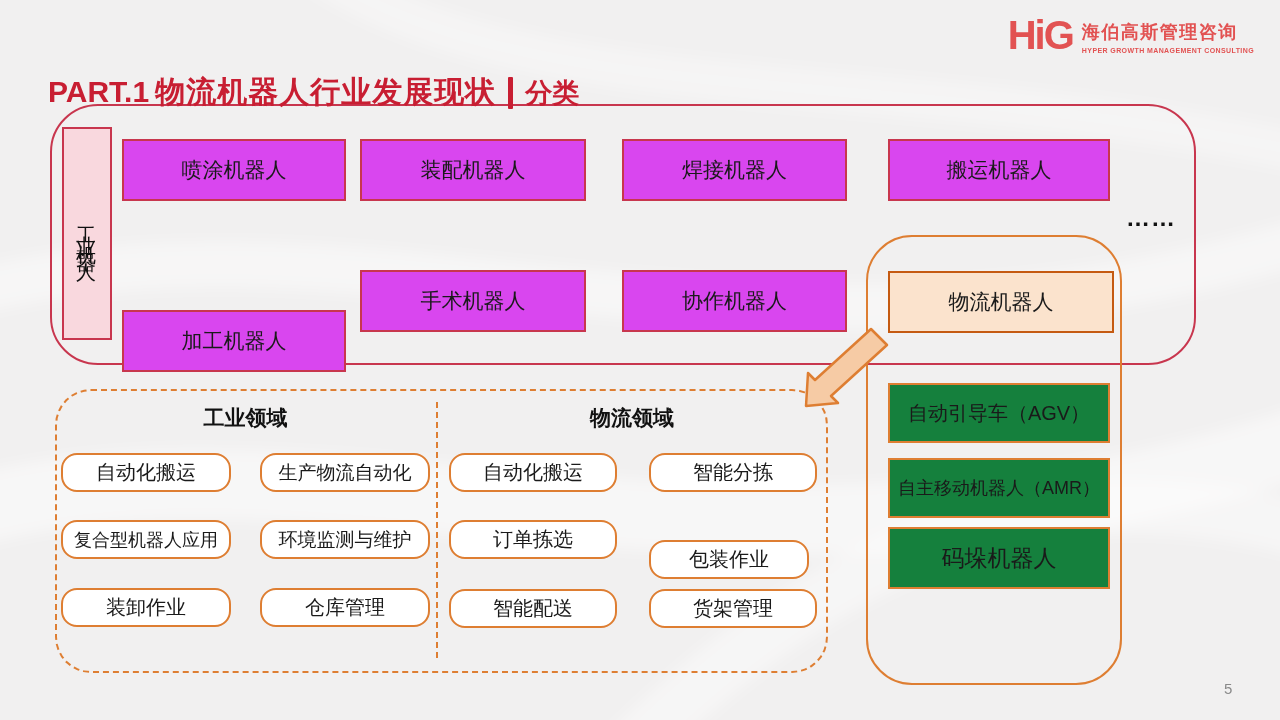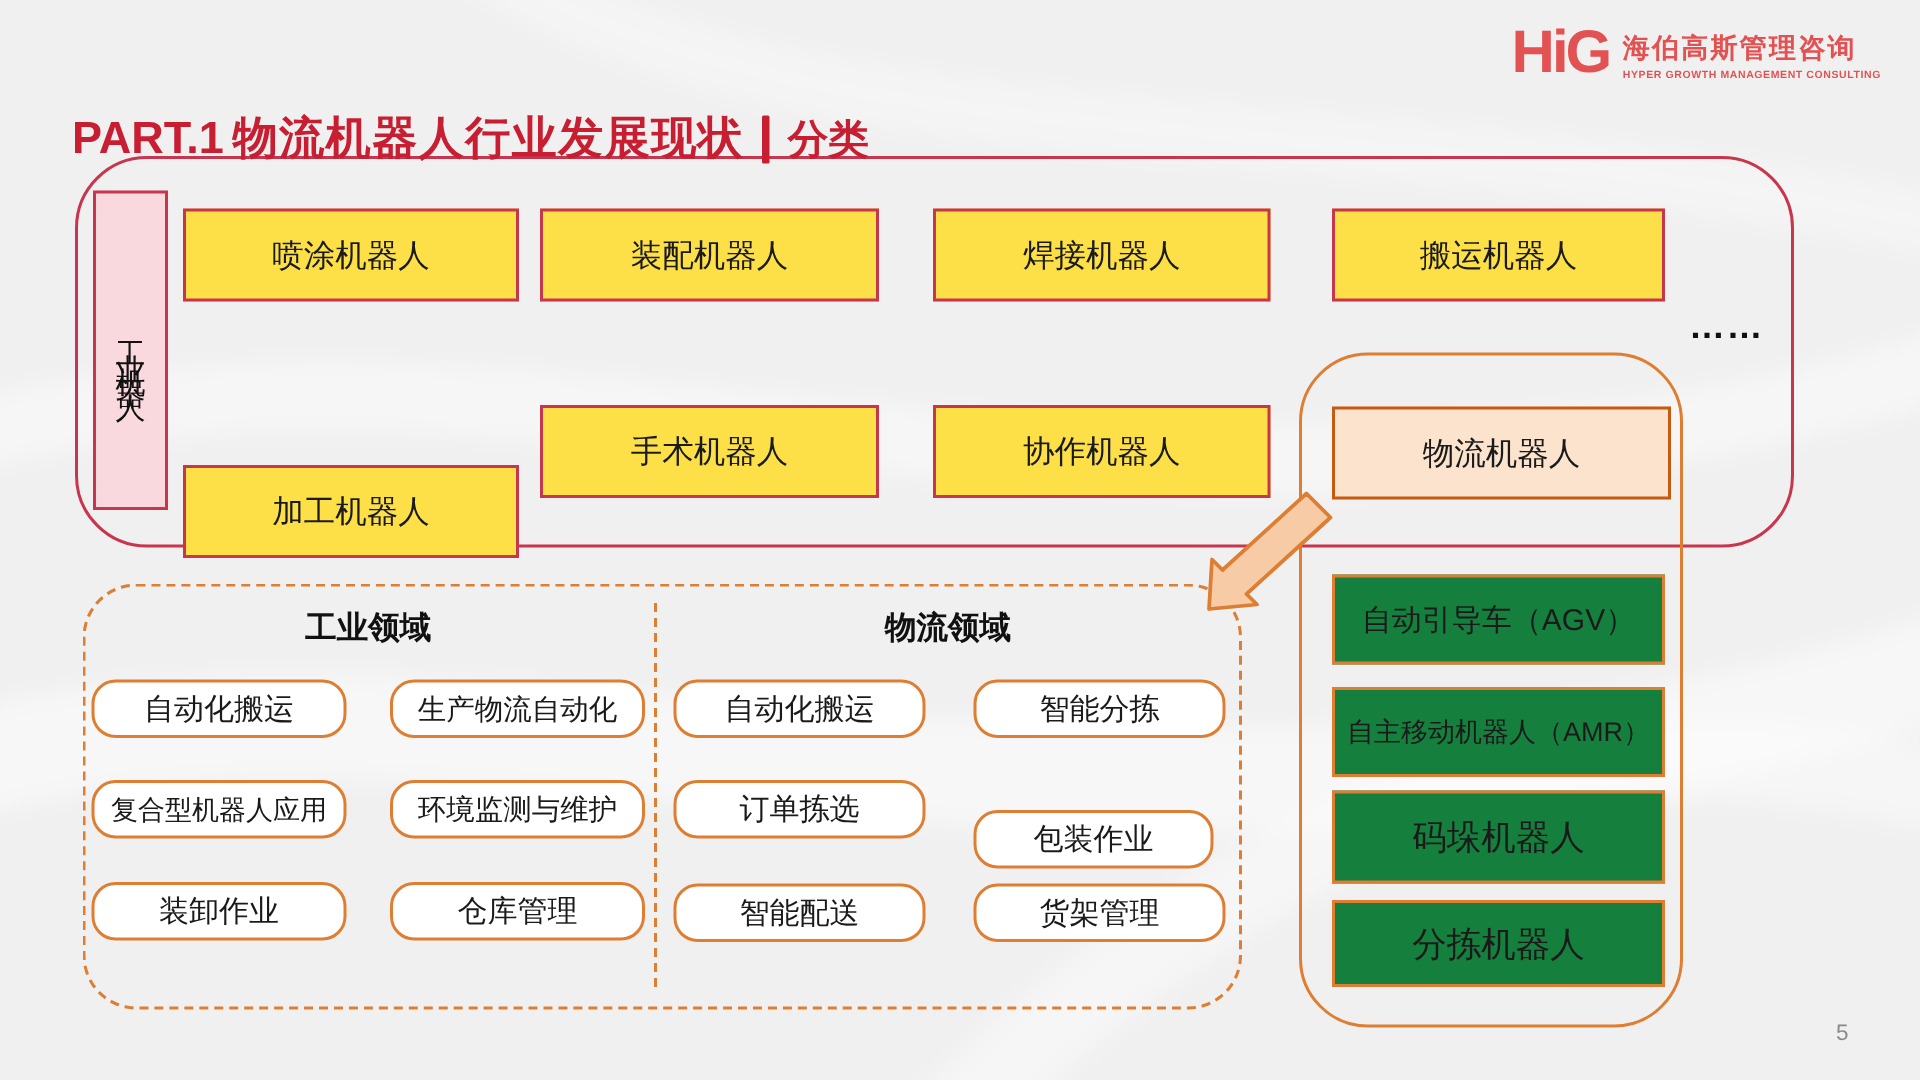--- a/index.html
+++ b/index.html
@@ -31,21 +31,21 @@
   .logo-cn{font-size:18px;font-weight:700;letter-spacing:1.5px;white-space:nowrap;}
   .logo-en{font-size:7px;font-weight:700;letter-spacing:0.4px;margin-top:3px;white-space:nowrap;}
 
   
   .red-container{position:absolute;left:50px;top:104px;width:1146px;height:261px;border:2.5px solid var(--red);border-radius:48px;z-index:1;}
   .orange-container{position:absolute;left:866px;top:235px;width:256px;height:450px;border:2.5px solid var(--orange);border-radius:46px;z-index:1;}
   .dashed-container{position:absolute;left:55px;top:389px;width:773px;height:284px;border:2px dashed var(--orange);border-radius:36px;z-index:1;}
   .dashed-divider{position:absolute;left:436px;top:402px;height:256px;width:0;border-left:2px dashed var(--orange);z-index:1;}
 
   
-  .rbox{position:absolute;background:#fde047;border:2px solid var(--red);display:flex;align-items:center;justify-content:center;font-size:21px;color:var(--ink);z-index:2;white-space:nowrap;}
+  .rbox{position:absolute;background:#d946ef;border:2px solid var(--red);display:flex;align-items:center;justify-content:center;font-size:21px;color:var(--ink);z-index:2;white-space:nowrap;}
   .hlbox{background:var(--hl-fill);border-color:var(--dark-orange);}
   .obox{position:absolute;background:#15803d;border:2px solid var(--orange);display:flex;align-items:center;justify-content:center;color:var(--ink);z-index:2;white-space:nowrap;}
   .abox{position:absolute;background:#fff;border:2px solid var(--orange);border-radius:16px;display:flex;align-items:center;justify-content:center;font-size:20px;color:var(--ink);z-index:2;white-space:nowrap;}
 
   .side-label{position:absolute;left:62px;top:127px;width:50px;height:213px;background:var(--pink);border:2px solid var(--red);display:flex;align-items:center;justify-content:center;writing-mode:vertical-rl;text-orientation:upright;font-size:20px;letter-spacing:9px;color:#111;z-index:2;}
 
   .ellipsis{position:absolute;left:1126px;top:204px;font-size:24px;font-weight:700;color:#111;letter-spacing:1px;z-index:2;}
 
   .group-title{position:absolute;top:404px;text-align:center;font-size:21px;font-weight:600;color:#111;z-index:2;}
   .group-title.industrial{left:55px;width:381px;}
@@ -105,21 +105,20 @@
 
   <div class="ellipsis">……</div>
 
   <svg class="arrow-svg" viewBox="0 0 100 86" aria-hidden="true">
     <polygon points="78,2 94,18 38,69 45,76 13,79 15,46 22,53" fill="#F6CBA5" stroke="#DE7E32" stroke-width="2.5" stroke-linejoin="round"></polygon>
   </svg>
 
   <div class="obox" style="left:888px;top:383px;width:222px;height:60px;font-size:20px;">自动引导车（AGV）</div>
   <div class="obox" style="left:888px;top:458px;width:222px;height:60px;font-size:18px;">自主移动机器人（AMR）</div>
   <div class="obox" style="left:888px;top:527px;width:222px;height:62px;font-size:23px;">码垛机器人</div>
-  <div class="obox" style="left:888px;top:600px;width:222px;height:58px;font-size:23px;">分拣机器人</div>
 
   <div class="dashed-container"></div>
   <div class="dashed-divider"></div>
 
   <div class="group-title industrial">工业领域</div>
   <div class="group-title logistics">物流领域</div>
 
   <div class="abox" style="left:61px;top:453px;width:170px;height:39px;">自动化搬运</div>
   <div class="abox" style="left:260px;top:453px;width:170px;height:39px;font-size:19px;">生产物流自动化</div>
   <div class="abox" style="left:61px;top:520px;width:170px;height:39px;font-size:18px;">复合型机器人应用</div>

